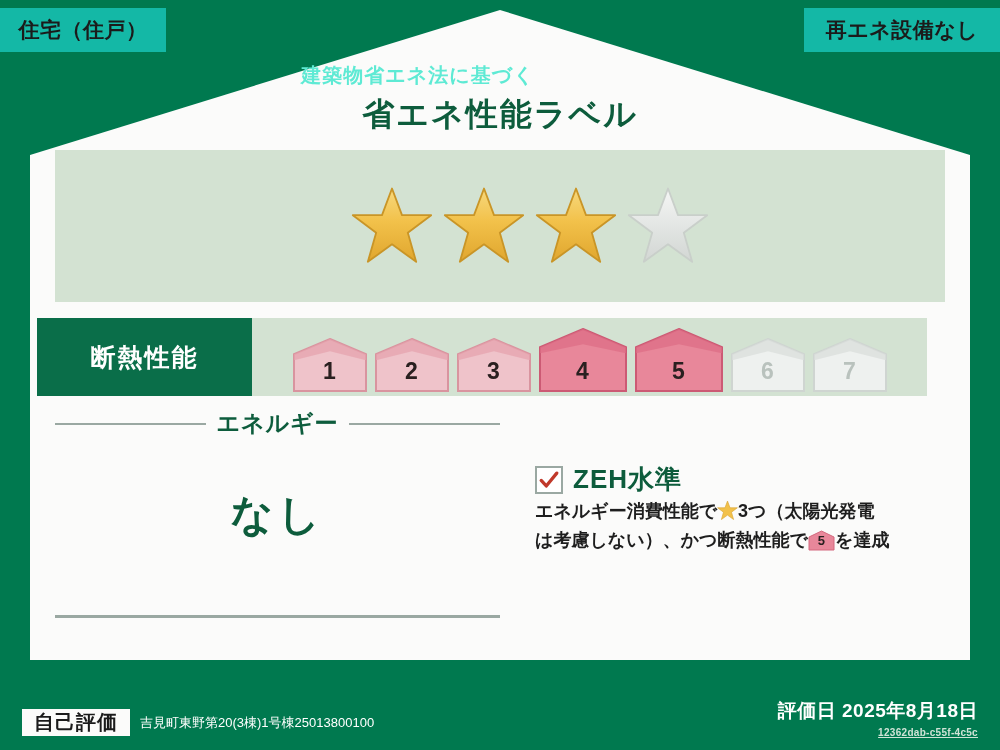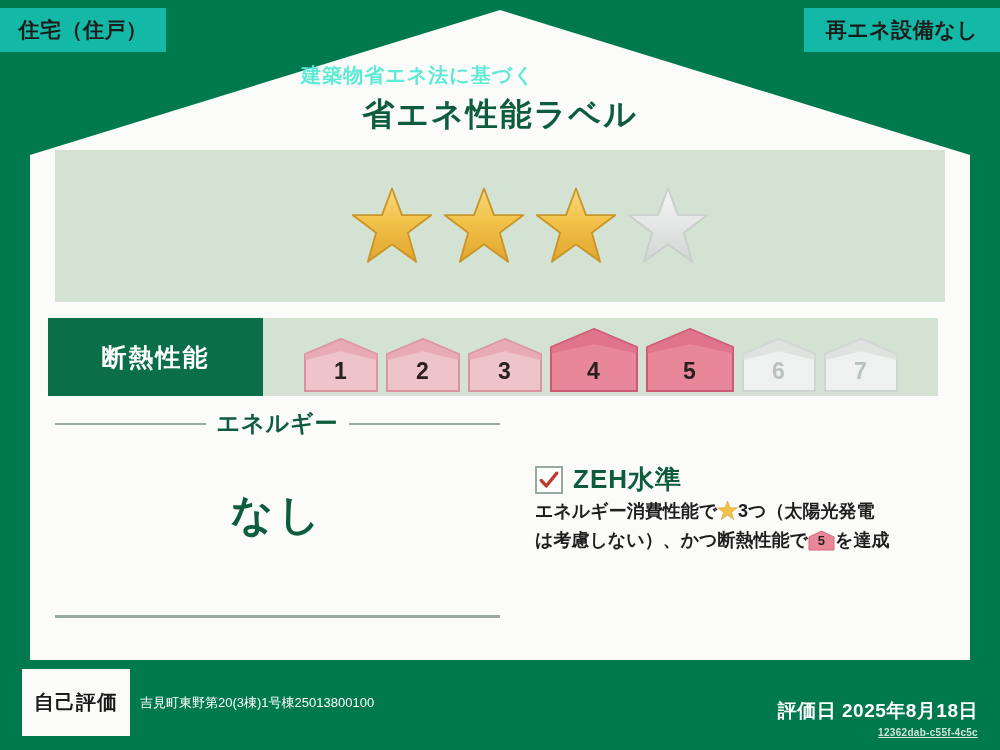--- a/index.html
+++ b/index.html
@@ -51,21 +51,21 @@
     letter-spacing: 2px;
   }
 
   
   .section-row {
     position: absolute;
     display: flex;
     align-items: stretch;
   }
   #row-energy { left: 55px; top: 150px; width: 890px; height: 152px; }
-  #row-insul  { left: 48px; top: 318px; width: 890px; height: 78px; }
+  #row-insul  { left: 37px; top: 318px; width: 890px; height: 78px; }
 
   .row-label {
     background: #0a6e49;
     color: #ffffff;
     display: flex; flex-direction: column;
     align-items: center; justify-content: center;
     font-weight: 700;
     letter-spacing: 2px;
     flex: 0 0 215px;
   }
@@ -159,21 +159,21 @@
   }
 
   
   #footer-left {
     position: absolute; left: 22px; bottom: 14px;
     display: flex; align-items: center; gap: 10px;
   }
   #self-eval-badge {
     background: #fbfbfa; color: #1b1b1b;
     font-size: 20px; font-weight: 700; letter-spacing: 1px;
-    padding: 20px 12px;
+    padding: 0 12px;
     white-space: nowrap;
   }
   #footer-address {
     color: #ffffff; font-size: 13px; font-weight: 400; white-space: nowrap;
   }
   #footer-right {
     position: absolute; right: 22px; bottom: 12px;
     text-align: right;
   }
   #eval-date { color: #ffffff; font-size: 19px; font-weight: 700; letter-spacing: 0.5px; }

